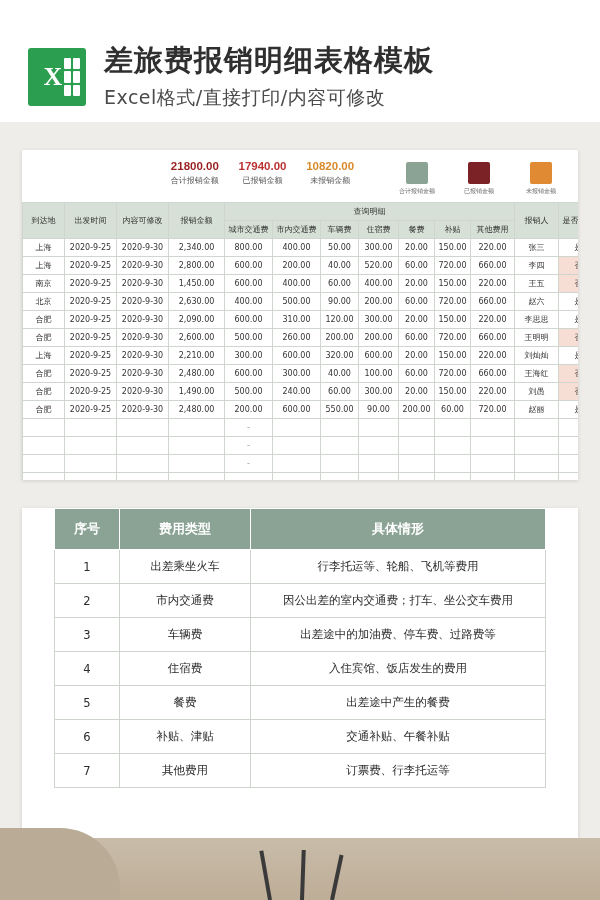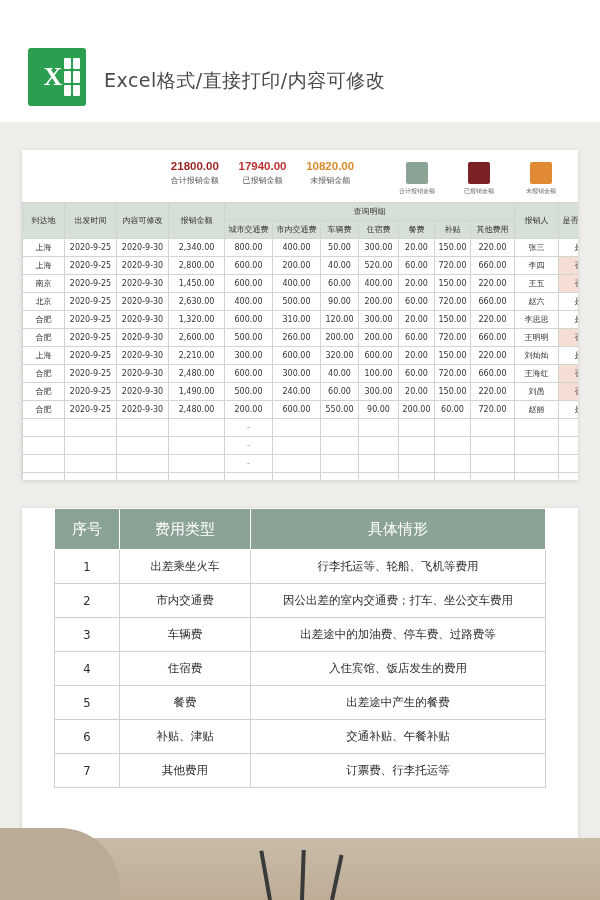--- a/index.html
+++ b/index.html
@@ -79,21 +79,21 @@
     background:#fff;box-shadow:0 1px 4px rgba(0,0,0,.13);overflow:hidden;
   }
   .sheet2 h2{
     text-align:center;font-size:21px;font-weight:bold;color:#1f1f1f;
     margin:30px 0 26px 0;letter-spacing:2px;font-family:"DejaVu Sans",sans-serif;
   }
   table.t2{
     border-collapse:collapse;width:492px;margin:0 auto;table-layout:fixed;
   }
   table.t2 th{
-    background:#8aa394;color:#fff;font-size:15px;font-weight:normal;height:38px;
+    background:#8aa394;color:#fff;font-size:13px;font-weight:bold;height:38px;
     border:1px solid #fff;font-family:"DejaVu Sans",sans-serif;
   }
   table.t2 td{
     border:1px solid #ccd4cc;font-size:11.5px;color:#2b2b2b;height:31px;
     text-align:center;font-family:"DejaVu Sans",sans-serif;
   }
   table.t2 td.idx{width:62px;}
   table.t2 td.typ{width:128px;}
 
   
@@ -123,20 +123,21 @@
       <span class="grid">
         <i></i>
           <i></i>
           <i></i>
           <i></i>
           <i></i>
           <i></i>
       </span>
     </div>
     <div class="banner-text">
+      <div class="banner-title">差旅费报销明细表格模板</div>
       <div class="banner-sub">Excel格式/直接打印/内容可修改</div>
     </div>
   </div>
 
   <div class="sheet1">
     <div class="summary">
       <div class="sum-spacer"></div>
       <div class="sum-block">
         <div class="sum-val sum-v0">21800.00</div>
         <div class="sum-lab">合计报销金额</div>
@@ -265,21 +266,21 @@
             <td class="num">720.00</td>
             <td class="num">660.00</td>
             <td>赵六</td>
             <td>是</td>
             <td></td>
           </tr>
           <tr>
             <td>合肥</td>
             <td>2020-9-25</td>
             <td>2020-9-30</td>
-            <td class="num">1,320.00</td>
+            <td class="num">2,090.00</td>
             <td class="num">600.00</td>
             <td class="num">310.00</td>
             <td class="num">120.00</td>
             <td class="num">300.00</td>
             <td class="num">20.00</td>
             <td class="num">150.00</td>
             <td class="num">220.00</td>
             <td>李思思</td>
             <td>是</td>
             <td></td>

